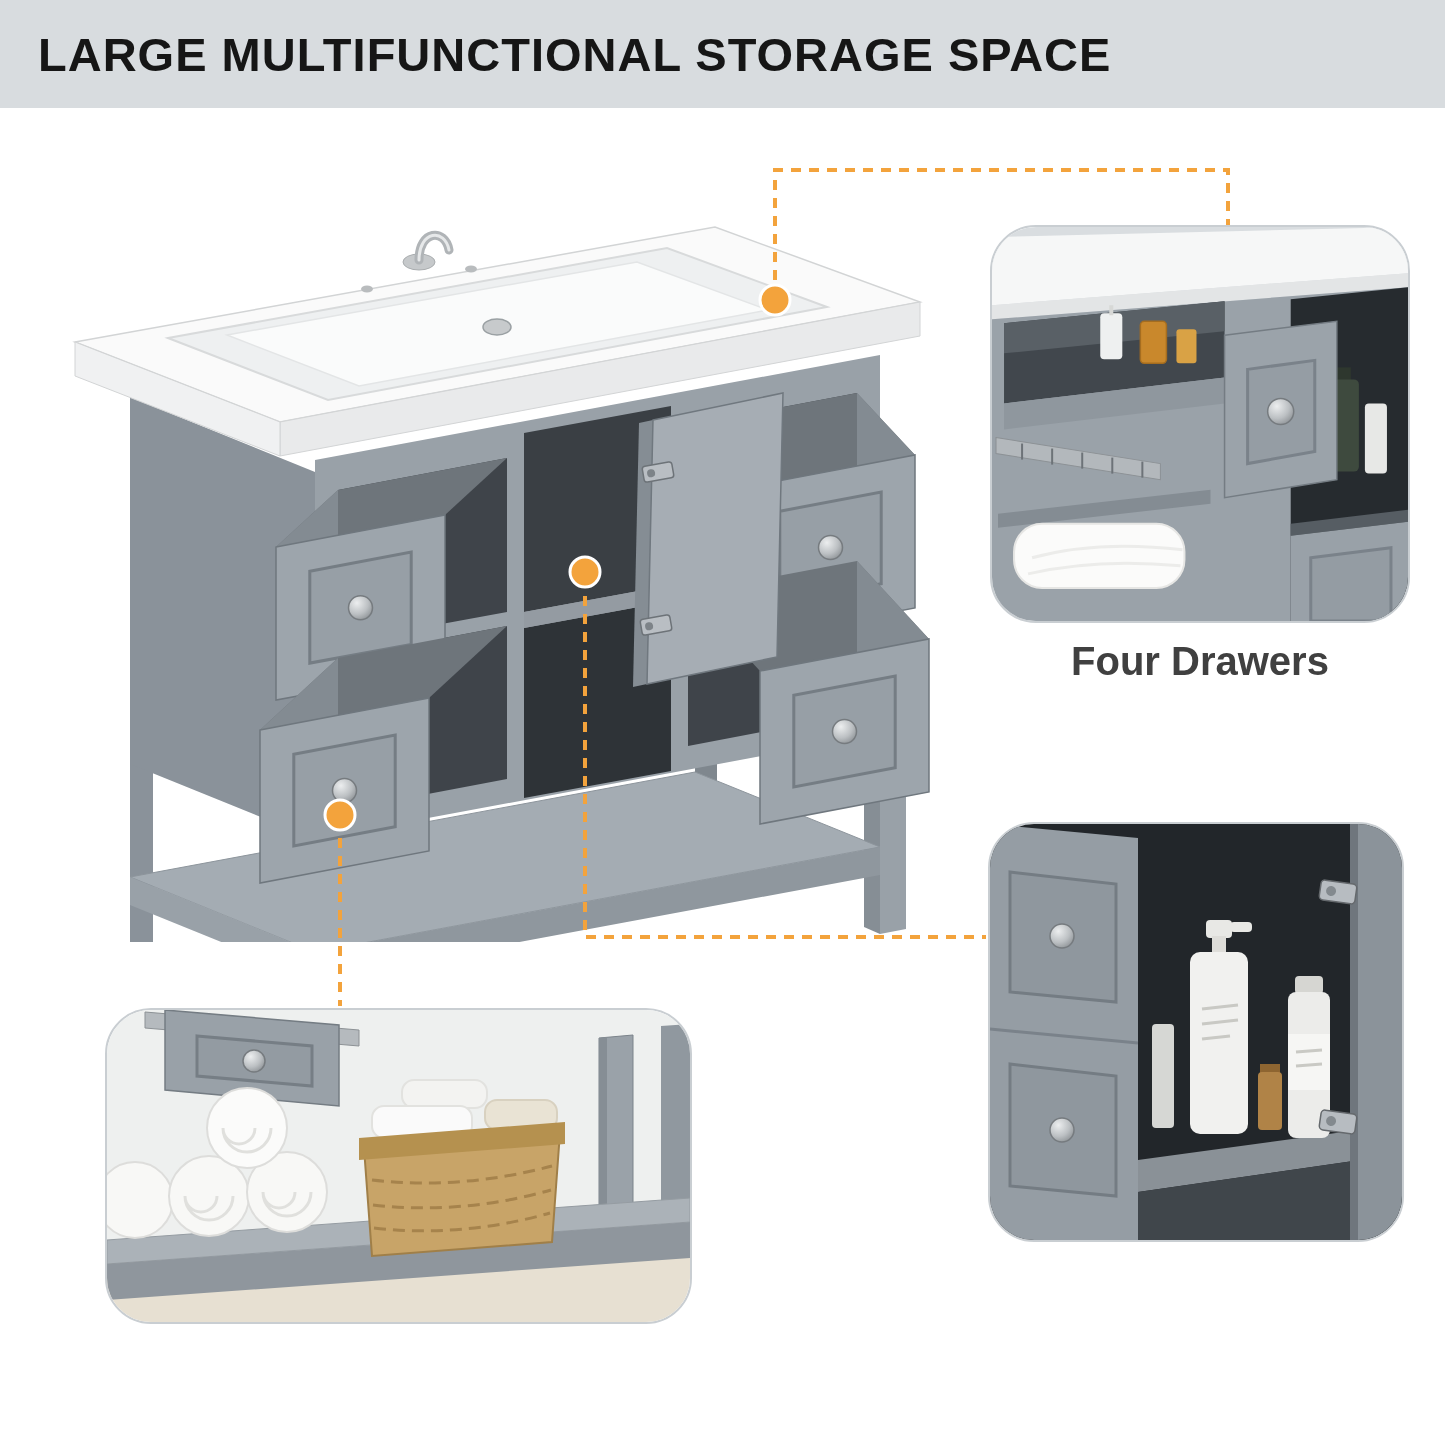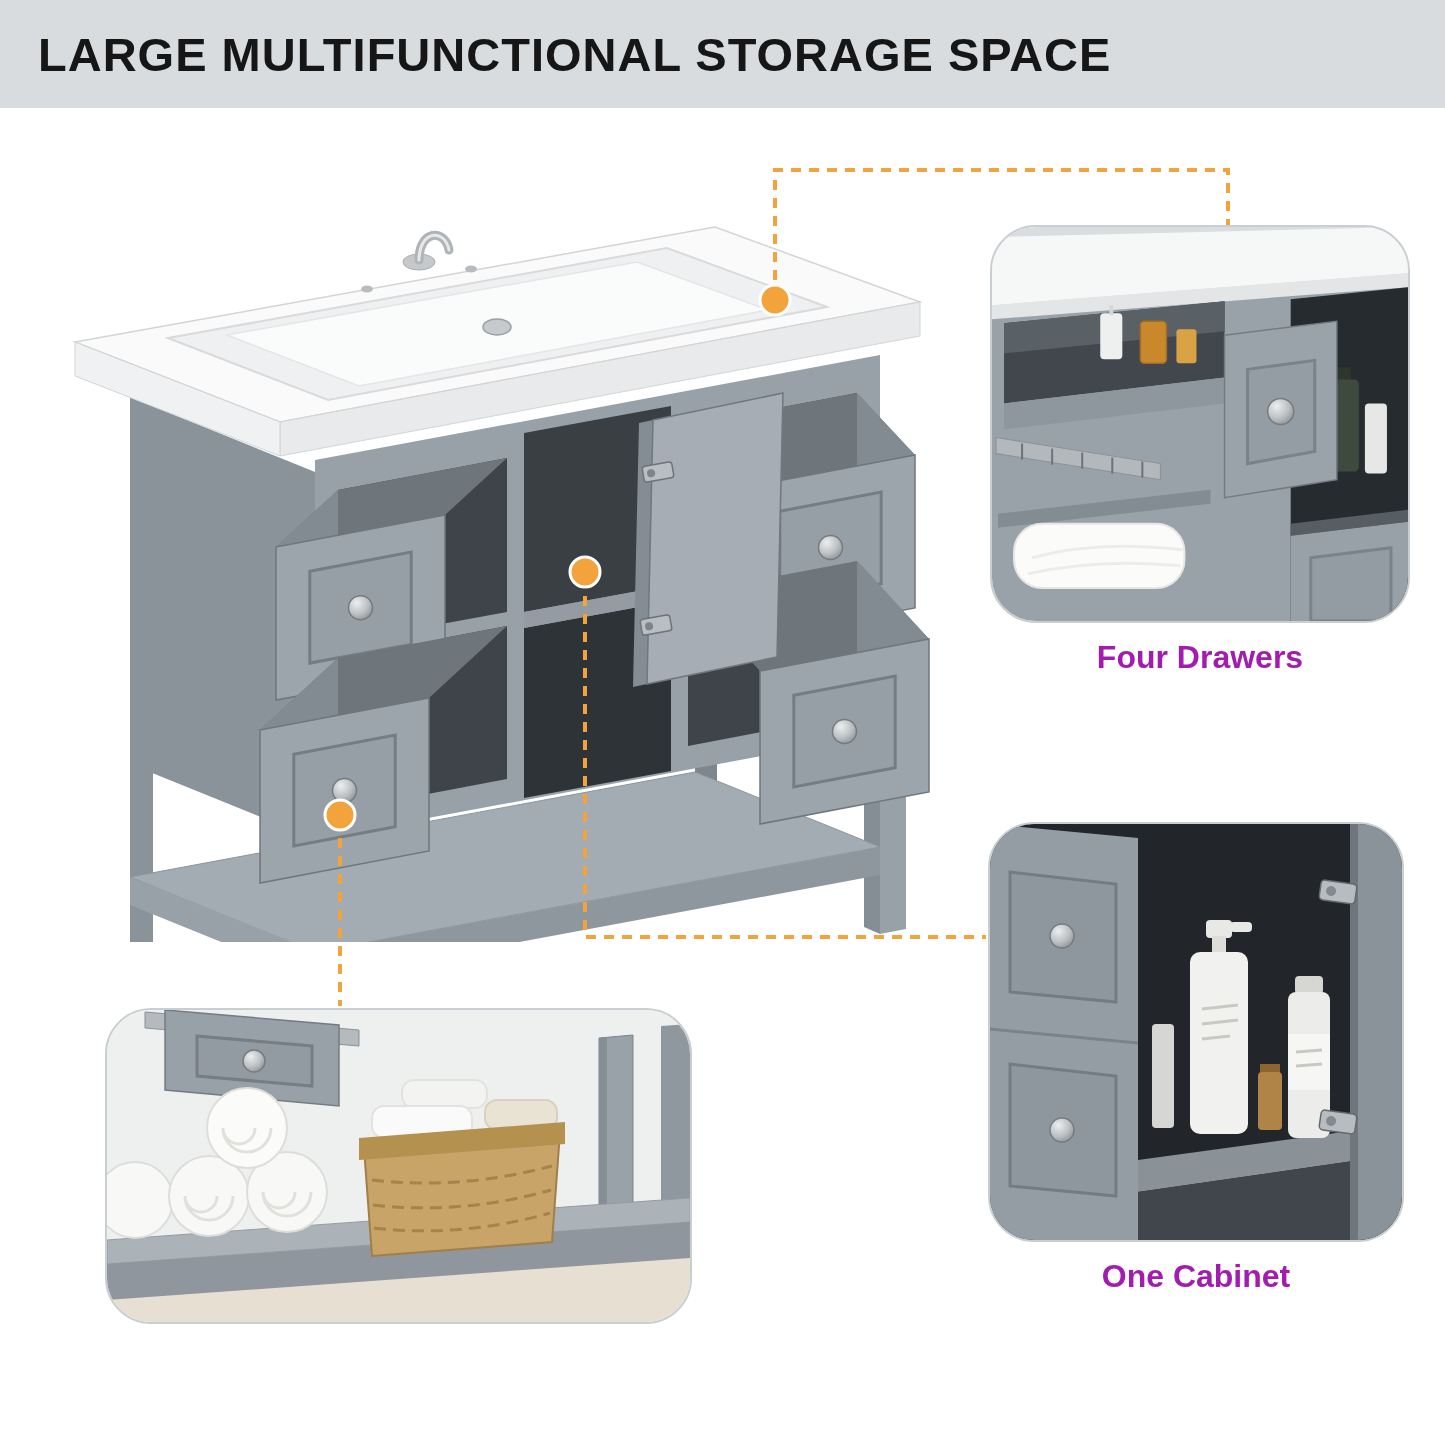--- a/index.html
+++ b/index.html
@@ -16,21 +16,21 @@
     color:#161616;white-space:nowrap;
   }
   .main-photo{position:absolute;left:15px;top:112px;width:950px;height:830px;}
   .connectors{position:absolute;left:0;top:0;width:1445px;height:1445px;pointer-events:none;z-index:6;}
   figure.callout{position:absolute;margin:0;z-index:4;}
   .callout-img{
     border-radius:46px;overflow:hidden;border:2px solid #c9ced2;background:#fff;
   }
   .callout-img svg{display:block;}
   figure.callout figcaption{
-    margin-top:16px;text-align:center;font-size:32px;font-weight:600;color:#a21caf;
+    margin-top:16px;text-align:center;font-size:40px;font-weight:600;color:#404040;
   }
   #callout-four-drawers{left:990px;top:225px;width:420px;}
   #callout-one-cabinet{left:988px;top:822px;width:416px;}
   #callout-open-shelf{left:105px;top:1008px;width:587px;}
 </style>
 </head>
 <body>
 
 <div class="page">
 
@@ -260,21 +260,20 @@
             <rect x="330" y="58" width="36" height="20" rx="4" fill="#b7bcc1" stroke="#65696d" stroke-width="1.5"></rect>
             <circle cx="341" cy="68" r="5" fill="#83898e"></circle>
           </g>
           <g transform="rotate(8 348 298)">
             <rect x="330" y="288" width="36" height="20" rx="4" fill="#b7bcc1" stroke="#65696d" stroke-width="1.5"></rect>
             <circle cx="341" cy="298" r="5" fill="#83898e"></circle>
           </g>
         </g>
       </svg>
     </div>
-    <figcaption>One Cabinet</figcaption>
   </figure>
 
   <figure class="callout" id="callout-open-shelf">
     <div class="callout-img">
       <svg viewBox="0 0 583 312" width="583" height="312">
         <defs>
           <radialGradient id="knobC" cx="35%" cy="30%" r="85%">
             <stop offset="0" stop-color="#eceeef"></stop>
               <stop offset="0.55" stop-color="#bcc0c3"></stop>
               <stop offset="1" stop-color="#83888c"></stop>

